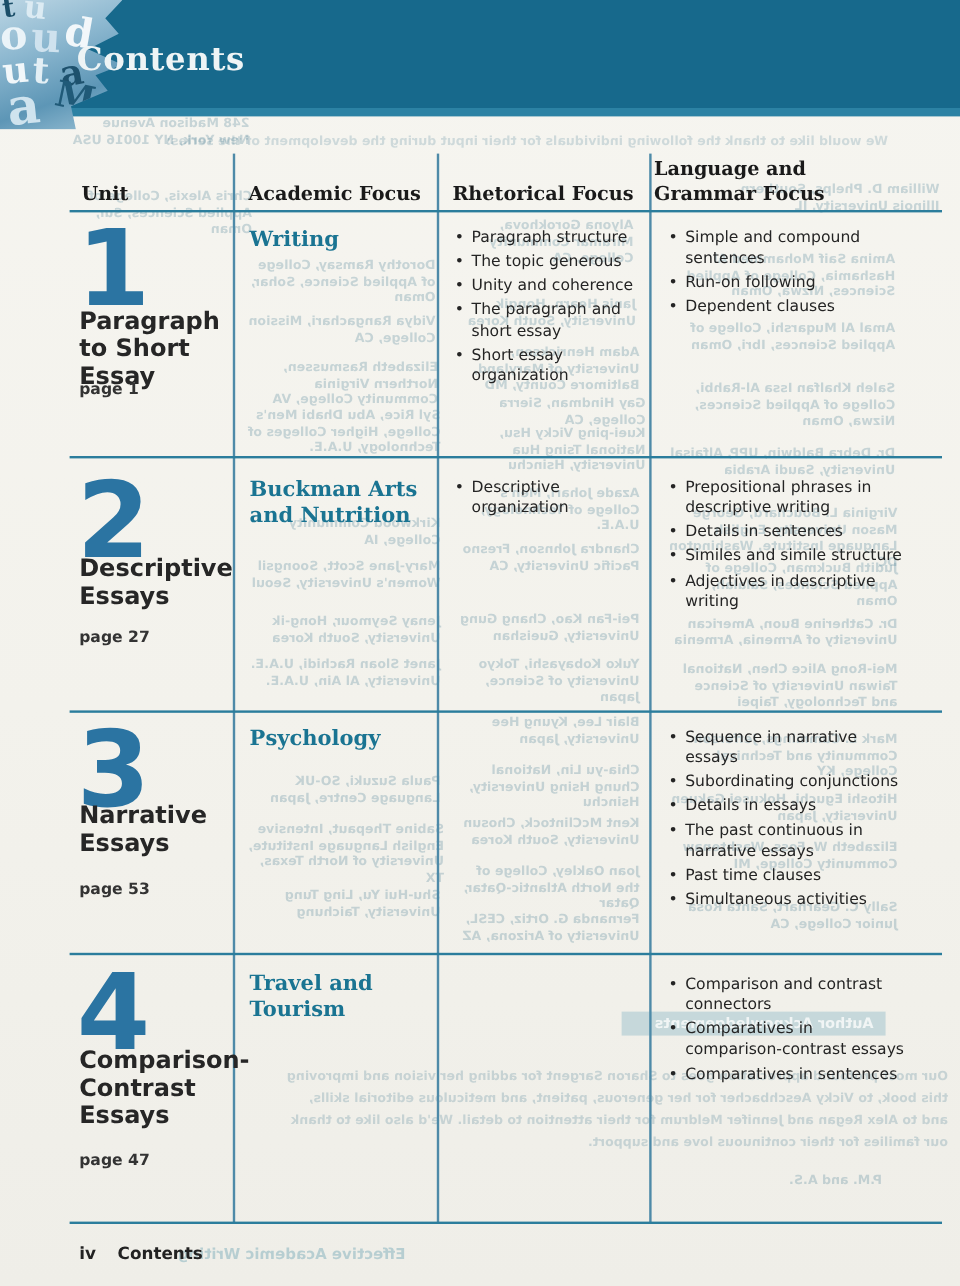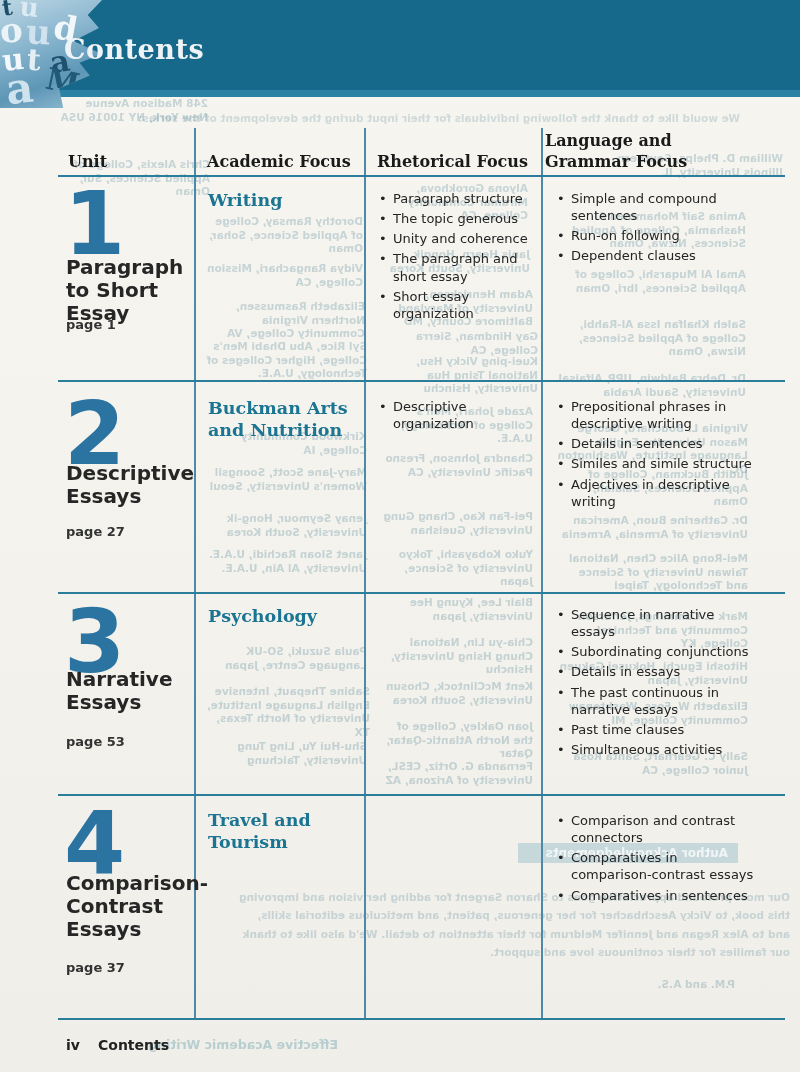--- a/index.html
+++ b/index.html
@@ -203,21 +203,21 @@
     <li>Sequence in narrative essays</li>
     <li>Subordinating conjunctions</li>
     <li>Details in essays</li>
     <li>The past continuous in narrative essays</li>
     <li>Past time clauses</li>
     <li>Simultaneous activities</li>
   </ul>
 
   <span class="num" style="left:64px;top:800px">4</span>
   <h2 class="utitle" style="left:66px;top:872px;margin:0;width:135px">Comparison-Contrast Essays</h2>
-  <div class="upage" style="left:66px;top:960px">page 37</div>
+  <div class="upage" style="left:66px;top:960px">page 47</div>
   <h3 class="acad" style="left:208px;top:810px;margin:0;width:110px">Travel and Tourism</h3>
   <ul class="focus lang" style="left:556px;top:812px">
     <li>Comparison and contrast connectors</li>
     <li>Comparatives in comparison-contrast essays</li>
     <li>Comparatives in sentences</li>
   </ul>
 
   <span class="foot" style="left:66px">iv</span>
   <span class="foot" style="left:98px">Contents</span>
 

